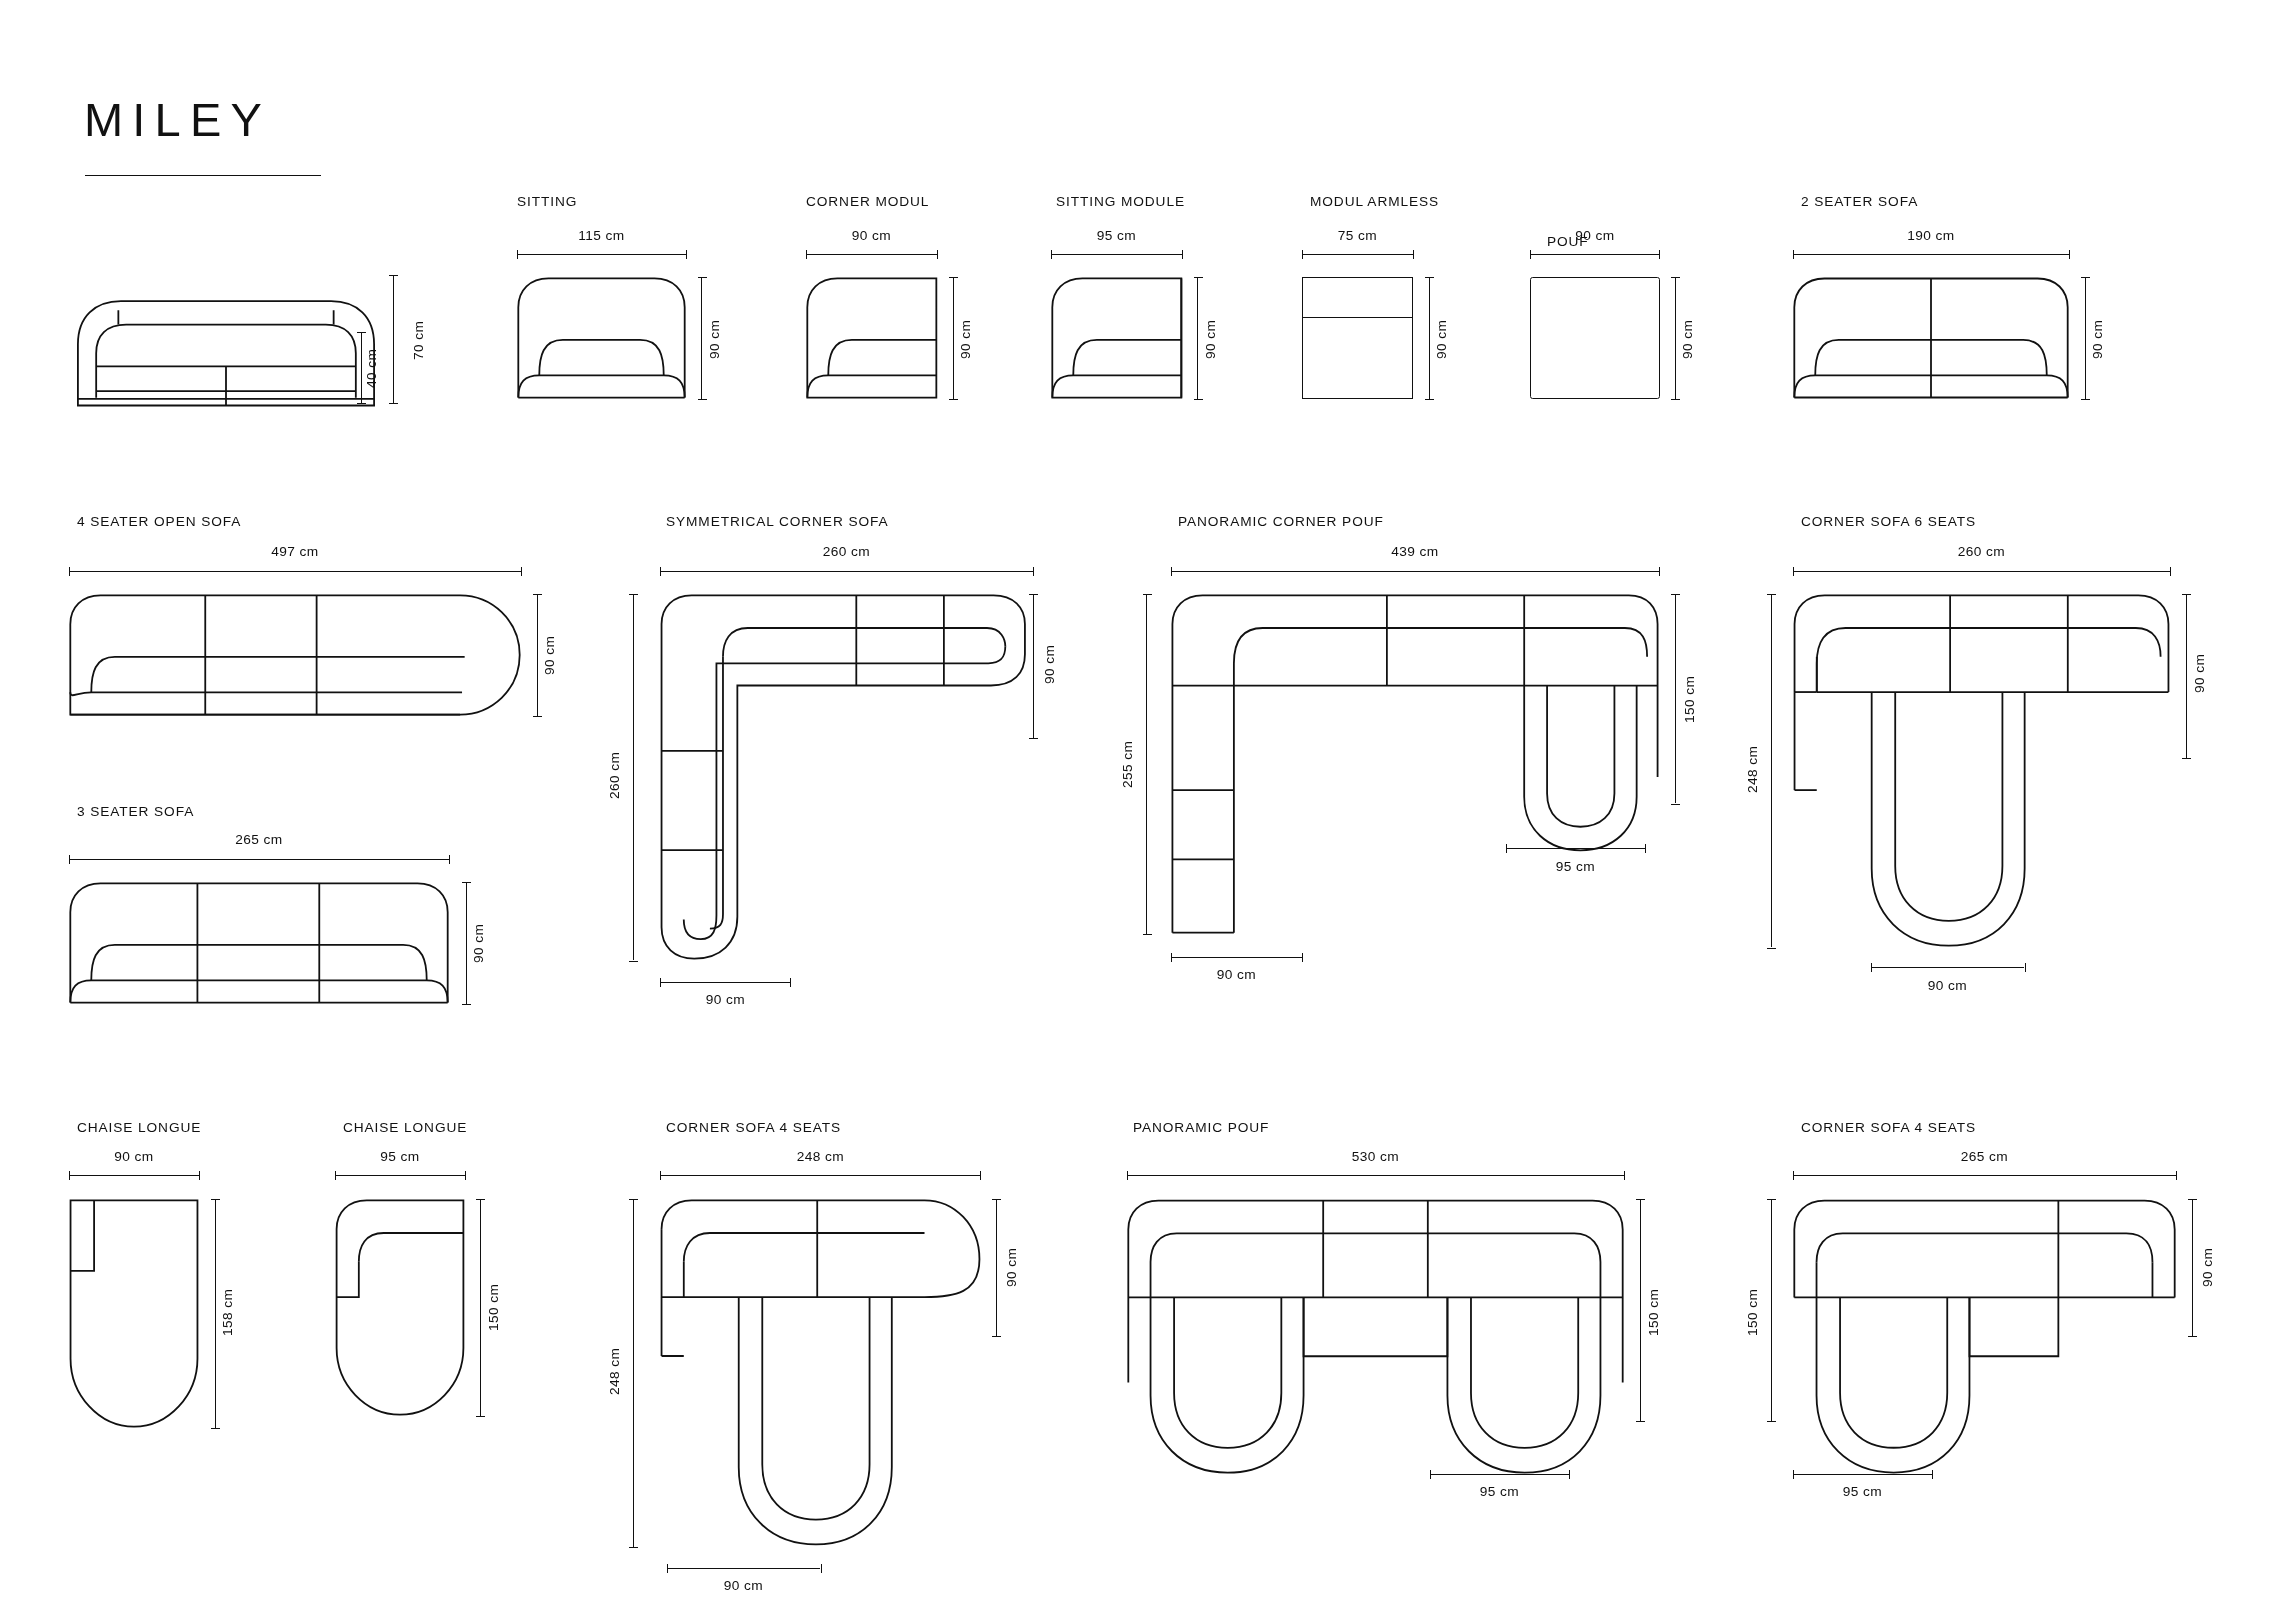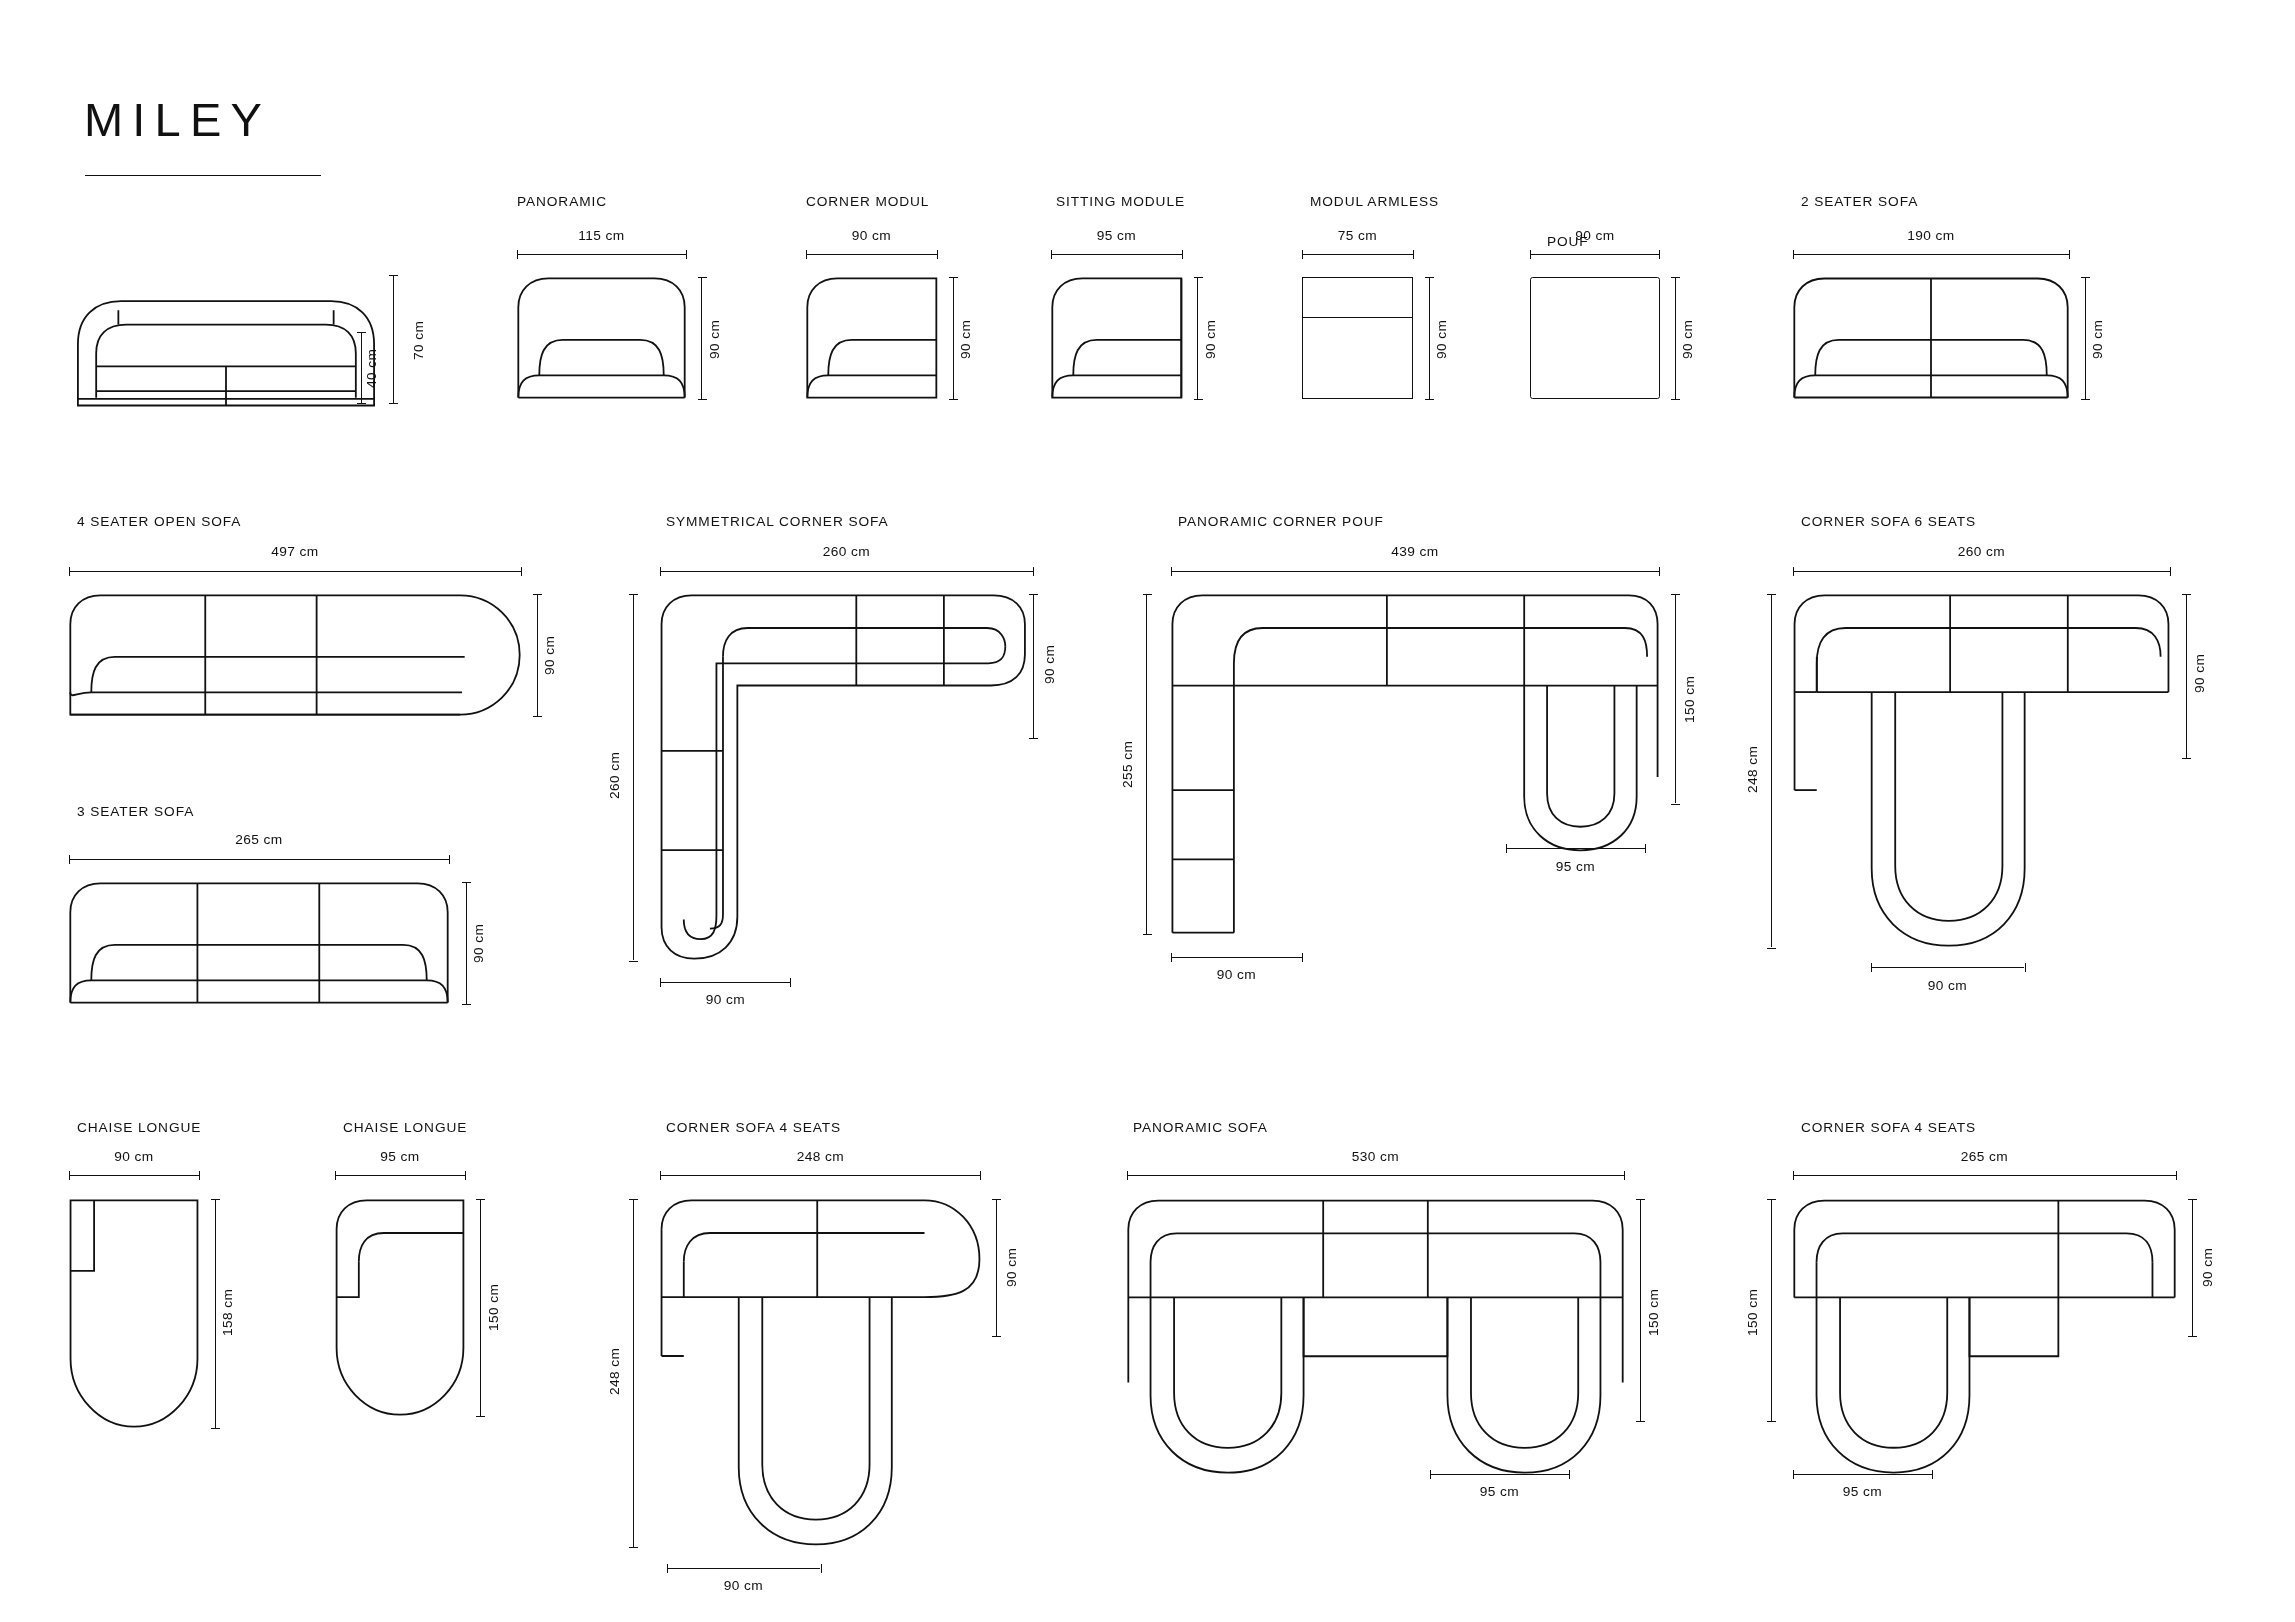--- a/index.html
+++ b/index.html
@@ -72,21 +72,21 @@
 
   <div class="vline" style="left:393px; top:275px; height:128px;"></div>
   <div class="tick-h" style="left:389px; top:275px;"></div>
   <div class="tick-h" style="left:389px; top:403px;"></div>
   <div class="dim vert" style="left:411px; top:298px; width:19.6px; height:85px;">70 cm</div>
   <div class="vline" style="left:361px; top:332px; height:71px;"></div>
   <div class="tick-h" style="left:357px; top:332px;"></div>
   <div class="tick-h" style="left:357px; top:403px;"></div>
   <div class="dim vert" style="left:364px; top:338px; width:19.6px; height:60px;">40 cm</div>
 
-  <div class="cap" style="left:517px; top:194px;">PANORAMIC</div>
+  <div class="cap" style="left:517px; top:194px;">SITTING</div>
   <div class="hline" style="left:517px; top:254px; width:169px;"></div>
   <div class="tick-v" style="left:517px; top:250px;"></div>
   <div class="tick-v" style="left:686px; top:250px;"></div>
   <div class="dim" style="left:517px; top:228px; width:169px;">115 cm</div>
   <div class="shp" style="left:517px; top:277px;">
     <svg width="169" height="122" viewBox="0 0 258 186" fill="none" stroke="#111" stroke-width="1.8">
       <path d="M1 1 L257 1 L257 185 L1 185 Z" stroke="none"></path>
       <path d="M2 184 L2 46 C2 20 20 2 48 2 L210 2 C238 2 256 20 256 46 L256 184"></path>
       <path d="M2 184 C2 160 12 150 34 150 L224 150 C246 150 256 160 256 184"></path>
       <path d="M34 150 C34 120 40 96 70 96 L188 96 C218 96 224 120 224 150"></path>
@@ -373,21 +373,21 @@
   <div class="dim vert" style="left:607px; top:1322px; width:19.6px; height:98px;">248 cm</div>
   <div class="vline" style="left:996px; top:1199px; height:137px;"></div>
   <div class="tick-h" style="left:992px; top:1199px;"></div>
   <div class="tick-h" style="left:992px; top:1336px;"></div>
   <div class="dim vert" style="left:1004px; top:1225px; width:19.6px; height:85px;">90 cm</div>
   <div class="hline" style="left:667px; top:1568px; width:153px;"></div>
   <div class="tick-v" style="left:667px; top:1564px;"></div>
   <div class="tick-v" style="left:821px; top:1564px;"></div>
   <div class="dim" style="left:667px; top:1578px; width:153px;">90 cm</div>
 
-  <div class="cap" style="left:1133px; top:1120px;">PANORAMIC SOFA</div>
+  <div class="cap" style="left:1133px; top:1120px;">PANORAMIC POUF</div>
   <div class="hline" style="left:1127px; top:1175px; width:497px;"></div>
   <div class="tick-v" style="left:1127px; top:1171px;"></div>
   <div class="tick-v" style="left:1624px; top:1171px;"></div>
   <div class="dim" style="left:1127px; top:1149px; width:497px;">530 cm</div>
   <div class="shp" style="left:1127px; top:1199px;">
     <svg width="497" height="325" viewBox="0 0 760 496" fill="none" stroke="#111" stroke-width="1.8">
       <path d="M2 280 L2 46 C2 20 20 2 48 2 L712 2 C740 2 758 20 758 46 L758 280"></path>
       <path d="M36 96 C36 72 48 52 76 52 L684 52 C712 52 724 72 724 96"></path>
       <path d="M36 96 L36 150 M724 96 L724 150"></path>
       <path d="M2 150 L758 150"></path>

